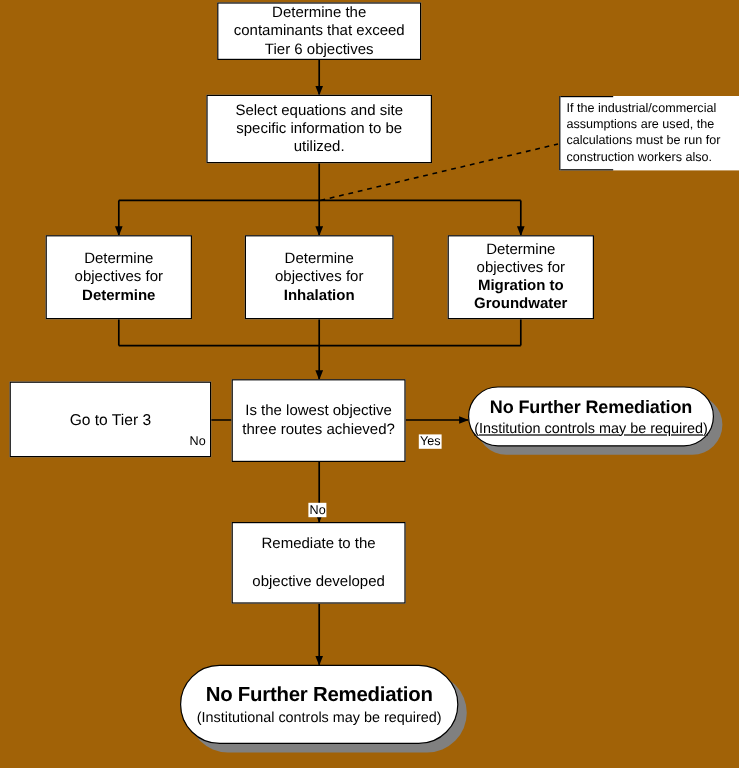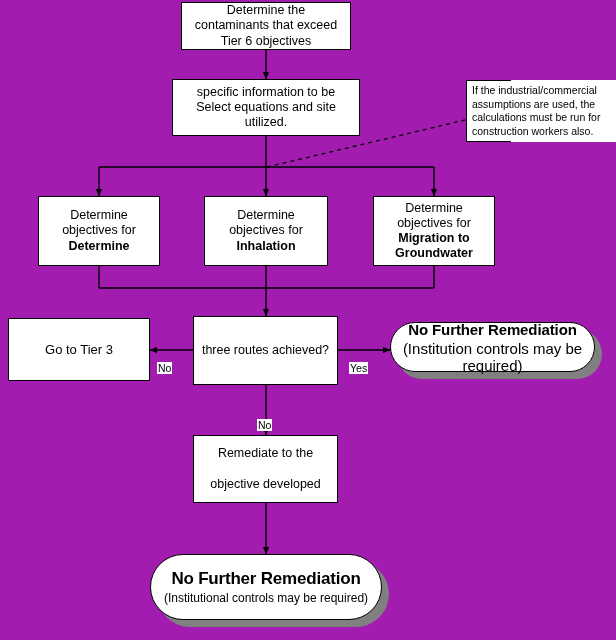--- a/index.html
+++ b/index.html
@@ -9,21 +9,21 @@
   }
   body {
     font-family: "Liberation Sans", sans-serif;
     color: #000000;
   }
   #flowchart {
     position: relative;
     width: 616px;
     height: 640px;
     overflow: hidden;
-    background: #a21caf;
+    background: #a16207;
   }
   .node {
     position: absolute;
     box-sizing: border-box;
     border: 1.6px solid #000000;
     background: #ffffff;
     display: flex;
     flex-direction: column;
     align-items: center;
     justify-content: center;
@@ -53,21 +53,21 @@
   }
   #node-migration {
     left: 373px; top: 196px; width: 122px; height: 70px;
     font-size: 12.5px;
   }
   #node-decision {
     left: 193px; top: 316px; width: 145px; height: 69px;
     font-size: 12.5px;
   }
   #node-go-to-tier3 {
-    left: 8px; top: 318px; width: 142px; height: 63px;
+    left: 8px; top: 318px; width: 168px; height: 63px;
     font-size: 13px;
   }
   #node-remediate {
     left: 193px; top: 435px; width: 145px; height: 68px;
     font-size: 12.5px;
     gap: 16px;
   }
 
   
   #node-note {
@@ -112,21 +112,21 @@
     background: #ffffff;
     display: flex;
     flex-direction: column;
     align-items: center;
     justify-content: center;
     text-align: center;
     z-index: 2;
   }
   #node-nfr-right { left: 390px; top: 322px; width: 205px; height: 50px; }
   #node-nfr-right .title { font-size: 15px; font-weight: bold; letter-spacing: -0.1px; }
-  #node-nfr-right .sub   { font-size: 15px; margin-top: 2px; }
+  #node-nfr-right .sub   { font-size: 12px; margin-top: 2px; text-decoration: underline; }
 
   #node-nfr-bottom { left: 150px; top: 554px; width: 232px; height: 66px; }
   #node-nfr-bottom .title { font-size: 17px; font-weight: bold; letter-spacing: -0.2px; }
   #node-nfr-bottom .sub   { font-size: 12px; margin-top: 2px; }
 
   
   .edge-svg {
     position: absolute;
     left: 0; top: 0;
     width: 616px; height: 640px;
@@ -184,22 +184,22 @@
     <path d="M266,503 L266,554" stroke="#000" stroke-width="1.4" fill="none" marker-end="url(#arrow)"></path>
   </svg>
 
   <div class="node" id="node-determine-contaminants">
     <span class="ln">Determine the</span>
     <span class="ln">contaminants that exceed</span>
     <span class="ln">Tier 6 objectives</span>
   </div>
 
   <div class="node" id="node-select-equations">
+    <span class="ln">Select equations and site</span>
     <span class="ln">specific information to be</span>
-    <span class="ln">Select equations and site</span>
     <span class="ln">utilized.</span>
   </div>
 
   <div id="node-note">
     <span class="cap-top"></span>
     <span class="cap-bot"></span>
     <div class="ln">If the industrial/commercial</div>
     <div class="ln">assumptions are used, the</div>
     <div class="ln">calculations must be run for</div>
     <div class="ln">construction workers also.</div>
@@ -218,20 +218,21 @@
   </div>
 
   <div class="node" id="node-migration">
     <span class="ln">Determine</span>
     <span class="ln">objectives for</span>
     <span class="ln bold">Migration to</span>
     <span class="ln bold">Groundwater</span>
   </div>
 
   <div class="node" id="node-decision">
+    <span class="ln">Is the lowest objective</span>
     <span class="ln">three routes achieved?</span>
   </div>
 
   <div class="node" id="node-go-to-tier3">
     <span class="ln">Go to Tier 3</span>
   </div>
 
   <div class="node" id="node-remediate">
     <span class="ln">Remediate to the</span>
     <span class="ln">objective developed</span>

